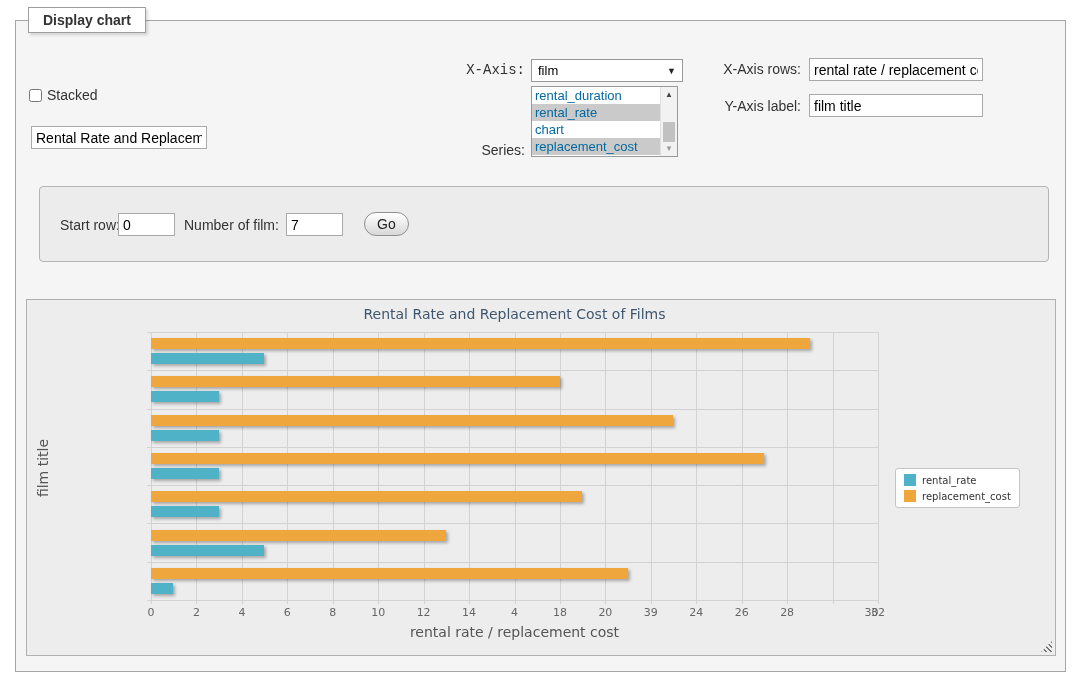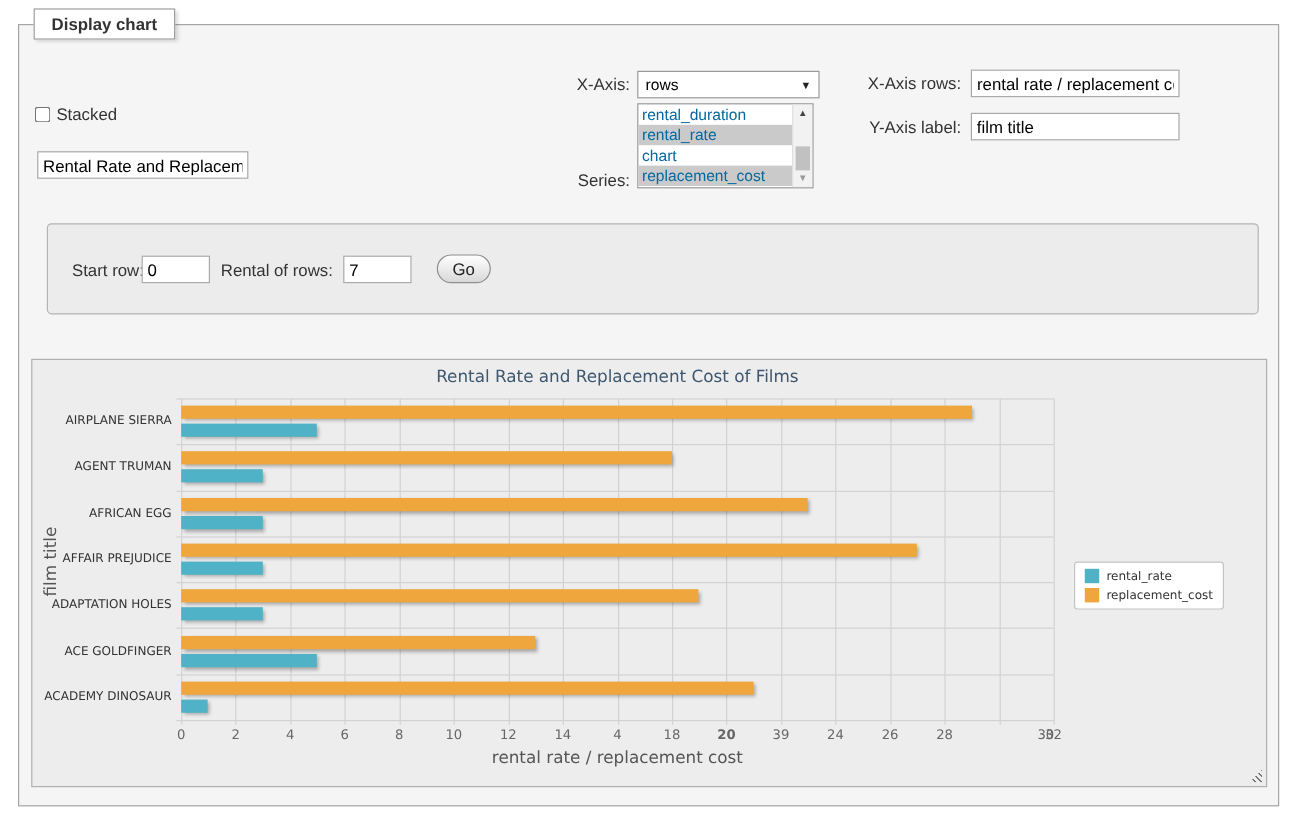--- a/index.html
+++ b/index.html
@@ -29,21 +29,21 @@
   .stacked-row { position:absolute; left:13px; top:66px; display:flex; align-items:center; }
   .stacked-row input { margin:0 5px 0 0; }
 
   input[type=text] {
     border:1px solid #a9a9a9; background:#fff; font-family:"Liberation Sans",sans-serif;
     font-size:14px; color:#000; padding:1px 4px; height:23px;
   }
   .title-input { position:absolute; left:15px; top:105px; width:176px; }
 
   .flabel { position:absolute; text-align:right; color:#333; }
-  .lbl-xaxis  { left:430px; top:41px;  width:79px; }
+  .lbl-xaxis  { left:430px; top:41px;  width:79px;font-family:Liberation Mono, monospace; }
   .lbl-series { left:430px; top:121px; width:79px; }
   .lbl-xlab   { left:660px; top:40px;  width:125px; }
   .lbl-ylab   { left:660px; top:77px;  width:125px; }
 
   .x-select {
     position:absolute; left:515px; top:38px; width:152px; height:23px;
     background:#fff; border:1px solid #999; display:flex; align-items:center;
     padding:0 6px; font-size:13px; color:#000; cursor:default;
   }
   .x-select .arrow { margin-left:auto; font-size:9px; color:#222; }
@@ -132,21 +132,21 @@
 
   <label class="stacked-row">
     <input type="checkbox" style="">
     <span>Stacked</span>
   </label>
 
   <input type="text" class="title-input" value="Rental Rate and Replacement Cost of Films" style="">
 
   <span class="flabel lbl-xaxis">X-Axis:</span>
   <div class="x-select">
-    <span>rows</span>
+    <span>film</span>
     <span class="arrow">▼</span>
   </div>
 
   <span class="flabel lbl-series">Series:</span>
   <div class="series-box">
     <div class="series-opts">
         <div class="opt">rental_duration</div>
         <div class="opt sel">rental_rate</div>
         <div class="opt">chart</div>
         <div class="opt sel">replacement_cost</div>
@@ -160,37 +160,28 @@
 
   <span class="flabel lbl-xlab">X-Axis rows:</span>
   <input type="text" class="xlab-input" value="rental rate / replacement cost" style="">
 
   <span class="flabel lbl-ylab">Y-Axis label:</span>
   <input type="text" class="ylab-input" value="film title" style="">
 
   <div class="row-panel">
     <span class="rp-lbl lbl-start">Start row:</span>
     <input type="text" class="start-input" value="0" style="">
-    <span class="rp-lbl lbl-num">Rental of rows:</span>
+    <span class="rp-lbl lbl-num">Number of film:</span>
     <input type="text" class="num-input" value="7" style="">
     <button class="go-btn">Go</button>
   </div>
 
   <div class="chart-box">
     <div class="chart-title">Rental Rate and Replacement Cost of Films</div>
     <div class="ytitle">film title</div>
-    <div class="ycats">
-        <div class="ycat" style="top: 7.14286%;">AIRPLANE SIERRA</div>
-        <div class="ycat" style="top: 21.4286%;">AGENT TRUMAN</div>
-        <div class="ycat" style="top: 35.7143%;">AFRICAN EGG</div>
-        <div class="ycat" style="top: 50%;">AFFAIR PREJUDICE</div>
-        <div class="ycat" style="top: 64.2857%;">ADAPTATION HOLES</div>
-        <div class="ycat" style="top: 78.5714%;">ACE GOLDFINGER</div>
-        <div class="ycat" style="top: 92.8571%;">ACADEMY DINOSAUR</div>
-      </div>
     <div class="plot">
       <div class="grid-v" style="left: 0%;"></div>
         <div class="grid-v" style="left: 6.25%;"></div>
         <div class="grid-v" style="left: 12.5%;"></div>
         <div class="grid-v" style="left: 18.75%;"></div>
         <div class="grid-v" style="left: 25%;"></div>
         <div class="grid-v" style="left: 31.25%;"></div>
         <div class="grid-v" style="left: 37.5%;"></div>
         <div class="grid-v" style="left: 43.75%;"></div>
         <div class="grid-v" style="left: 50%;"></div>
@@ -245,21 +236,21 @@
         <span class="xtick" style="left: 0%;">0</span>
         <span class="xtick" style="left: 6.25%;">2</span>
         <span class="xtick" style="left: 12.5%;">4</span>
         <span class="xtick" style="left: 18.75%;">6</span>
         <span class="xtick" style="left: 25%;">8</span>
         <span class="xtick" style="left: 31.25%;">10</span>
         <span class="xtick" style="left: 37.5%;">12</span>
         <span class="xtick" style="left: 43.75%;">14</span>
         <span class="xtick" style="left: 50%;">4</span>
         <span class="xtick" style="left: 56.25%;">18</span>
-        <span class="xtick" style="left: 62.5%; font-weight: bold;">20</span>
+        <span class="xtick" style="left: 62.5%;">20</span>
         <span class="xtick" style="left: 68.75%;">39</span>
         <span class="xtick" style="left: 75%;">24</span>
         <span class="xtick" style="left: 81.25%;">26</span>
         <span class="xtick" style="left: 87.5%;">28</span>
         <span class="xtick" style="left: 93.75%; margin-left: 39px;">30</span>
         <span class="xtick" style="left: 100%;">32</span>
       </div>
     <div class="xtitle">rental rate / replacement cost</div>
     <div class="chart-legend">
         <div class="lg-item">

